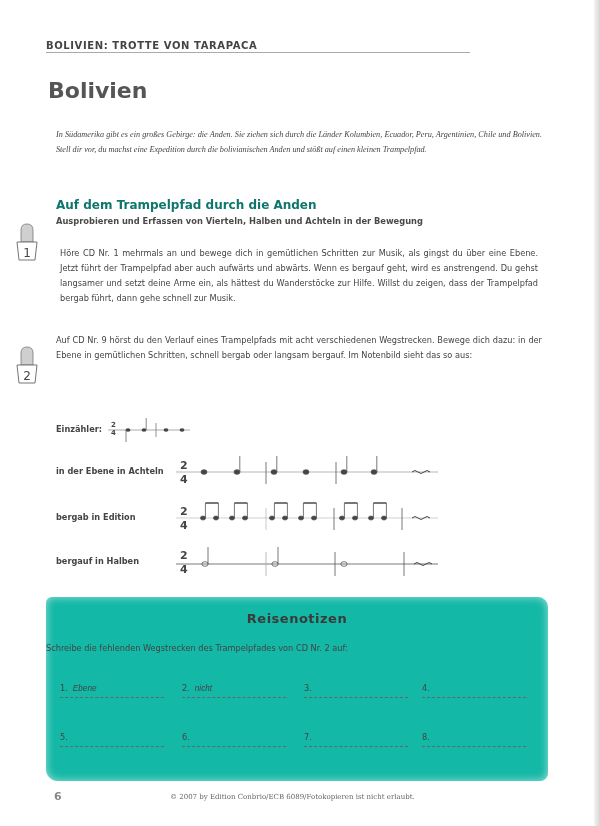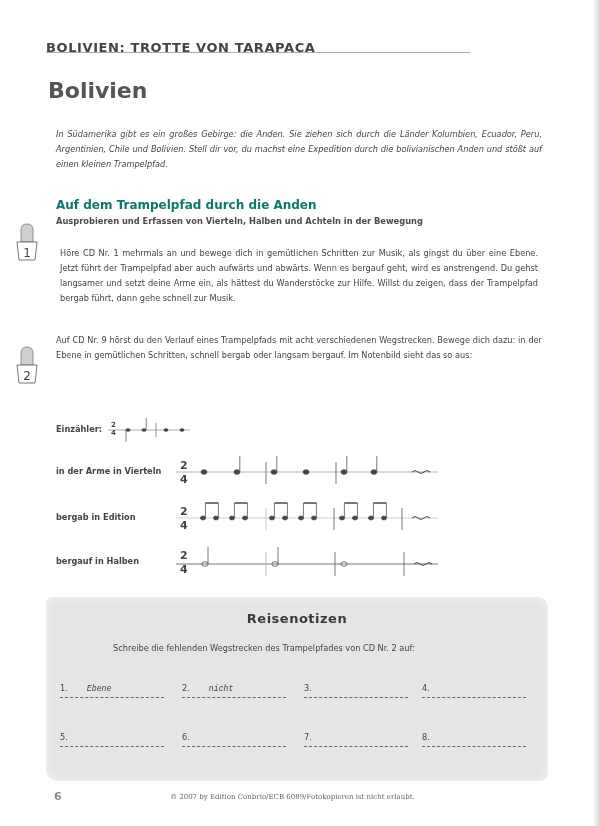--- a/index.html
+++ b/index.html
@@ -8,33 +8,34 @@
     background: #ffffff;
     font-family: "DejaVu Sans", sans-serif;
     color: #3a3a3a;
   }
   .page-edge {
     position: absolute; top: 0; right: 0; width: 6px; height: 826px;
     background: linear-gradient(to right, #f4f4f4, #d6d6d6);
   }
   .running-head {
     position: absolute; left: 46px; top: 40px;
-    font-size: 13px; letter-spacing: 0.6px; font-weight: bold; color: #444;
+    font-size: 10px; letter-spacing: 0.6px; font-weight: bold; color: #444;
   }
   .head-rule {
     position: absolute; left: 46px; top: 52px; width: 424px; height: 1px; background: #aaa;
   }
   .title {
     position: absolute; left: 48px; top: 78px;
     font-size: 22px; font-weight: bold; color: #555;
   }
   .intro {
     position: absolute; left: 56px; top: 127px; width: 486px;
     font-size: 8.2px; line-height: 15px; font-style: italic; color: #444;
     text-align: justify;
+    font-family: Liberation Serif, serif;
   }
   .section-title {
     position: absolute; left: 56px; top: 198px;
     font-size: 12px; font-weight: bold; color: #0f766e;
   }
   .section-sub {
     position: absolute; left: 56px; top: 216px;
     font-size: 8.3px; font-weight: bold; color: #4a4a4a;
   }
   .para {
@@ -44,39 +45,39 @@
   .para p { margin: 4px; }
   .cactus {
     position: absolute; left: 14px; width: 26px; height: 40px;
   }
   .staff-label {
     position: absolute; font-size: 8.2px; color: #444;  font-weight: bold;
   }
   .staff { position: absolute; }
   .notes-box {
     position: absolute; left: 46px; top: 597px; width: 502px; height: 184px;
-    background: #e5e5e5;
+    background: #14b8a6;
     border-radius: 6px 10px 8px 12px;
     box-shadow: inset 0 0 8px rgba(255,255,255,0.6);
   }
   .notes-title {
     position: absolute; left: 0; width: 502px; top: 14px; text-align: center;
     font-size: 13px; font-weight: bold; color: #3a3a3a; letter-spacing: 0.5px;
   }
   .notes-instr {
-    position: absolute; left: 0; width: 436px; top: 46px; text-align: center;
+    position: absolute; left: 0; width: 436px; top: 46px; 
     font-size: 8.2px; color: #444;
   }
   .blank {
     position: absolute; width: 104px; height: 14px;
     border-bottom: 1px dashed #666;
     font-size: 8.2px; color: #444;
   }
   .blank .num { margin-left: 0; }
-  .blank .ans { font-style: italic; margin-left: 19px; font-family: Liberation Mono, monospace; }
+  .blank .ans { font-style: italic; margin-left: 5px; font-family: Liberation Sans, sans-serif; }
   .page-number {
     position: absolute; left: 54px; top: 790px; font-size: 11px; color: #888; font-weight: bold;
   }
   .copyright {
     position: absolute; left: 170px; top: 793px; font-size: 7px; color: #666;
     font-family: "DejaVu Serif", serif;
   }
 </style>
 </head>
 <body>
@@ -118,21 +119,21 @@
   <text x="3" y="21" font-size="7" font-weight="bold" fill="#444">4</text>
   <ellipse cx="20" cy="16" rx="2.4" ry="1.8" fill="#444"></ellipse>
   <line x1="18" y1="16" x2="18" y2="28" stroke="#555" stroke-width="0.7"></line>
   <ellipse cx="36" cy="16" rx="2.4" ry="1.8" fill="#444"></ellipse>
   <line x1="38.2" y1="16" x2="38.2" y2="4" stroke="#555" stroke-width="0.7"></line>
   <line x1="48" y1="9" x2="48" y2="23" stroke="#666" stroke-width="0.7"></line>
   <ellipse cx="58" cy="16" rx="2.4" ry="1.8" fill="#444"></ellipse>
   <ellipse cx="74" cy="16" rx="2.4" ry="1.8" fill="#444"></ellipse>
 </svg>
 
-<div class="staff-label" style="left:56px; top:466px; width:110px;">in der Arme in Vierteln</div>
+<div class="staff-label" style="left:56px; top:466px; width:110px;">in der Ebene in Achteln</div>
 <svg class="staff" style="left:176px; top:452px;" width="270" height="36">
   <line x1="0" y1="20" x2="262" y2="20" stroke="#999" stroke-width="0.7"></line>
   <text x="4" y="17" font-size="11" font-weight="bold" fill="#444">2</text>
   <text x="4" y="31" font-size="11" font-weight="bold" fill="#444">4</text>
   <g fill="#444" stroke="#555" stroke-width="0.8">
     <ellipse cx="28" cy="20" rx="3" ry="2.3"></ellipse>
     <ellipse cx="61" cy="20" rx="3" ry="2.3"></ellipse>
       <line x1="63.8" y1="20" x2="63.8" y2="4"></line>
     <line x1="90" y1="10" x2="90" y2="32"></line>
     <ellipse cx="98" cy="20" rx="3" ry="2.3"></ellipse>

